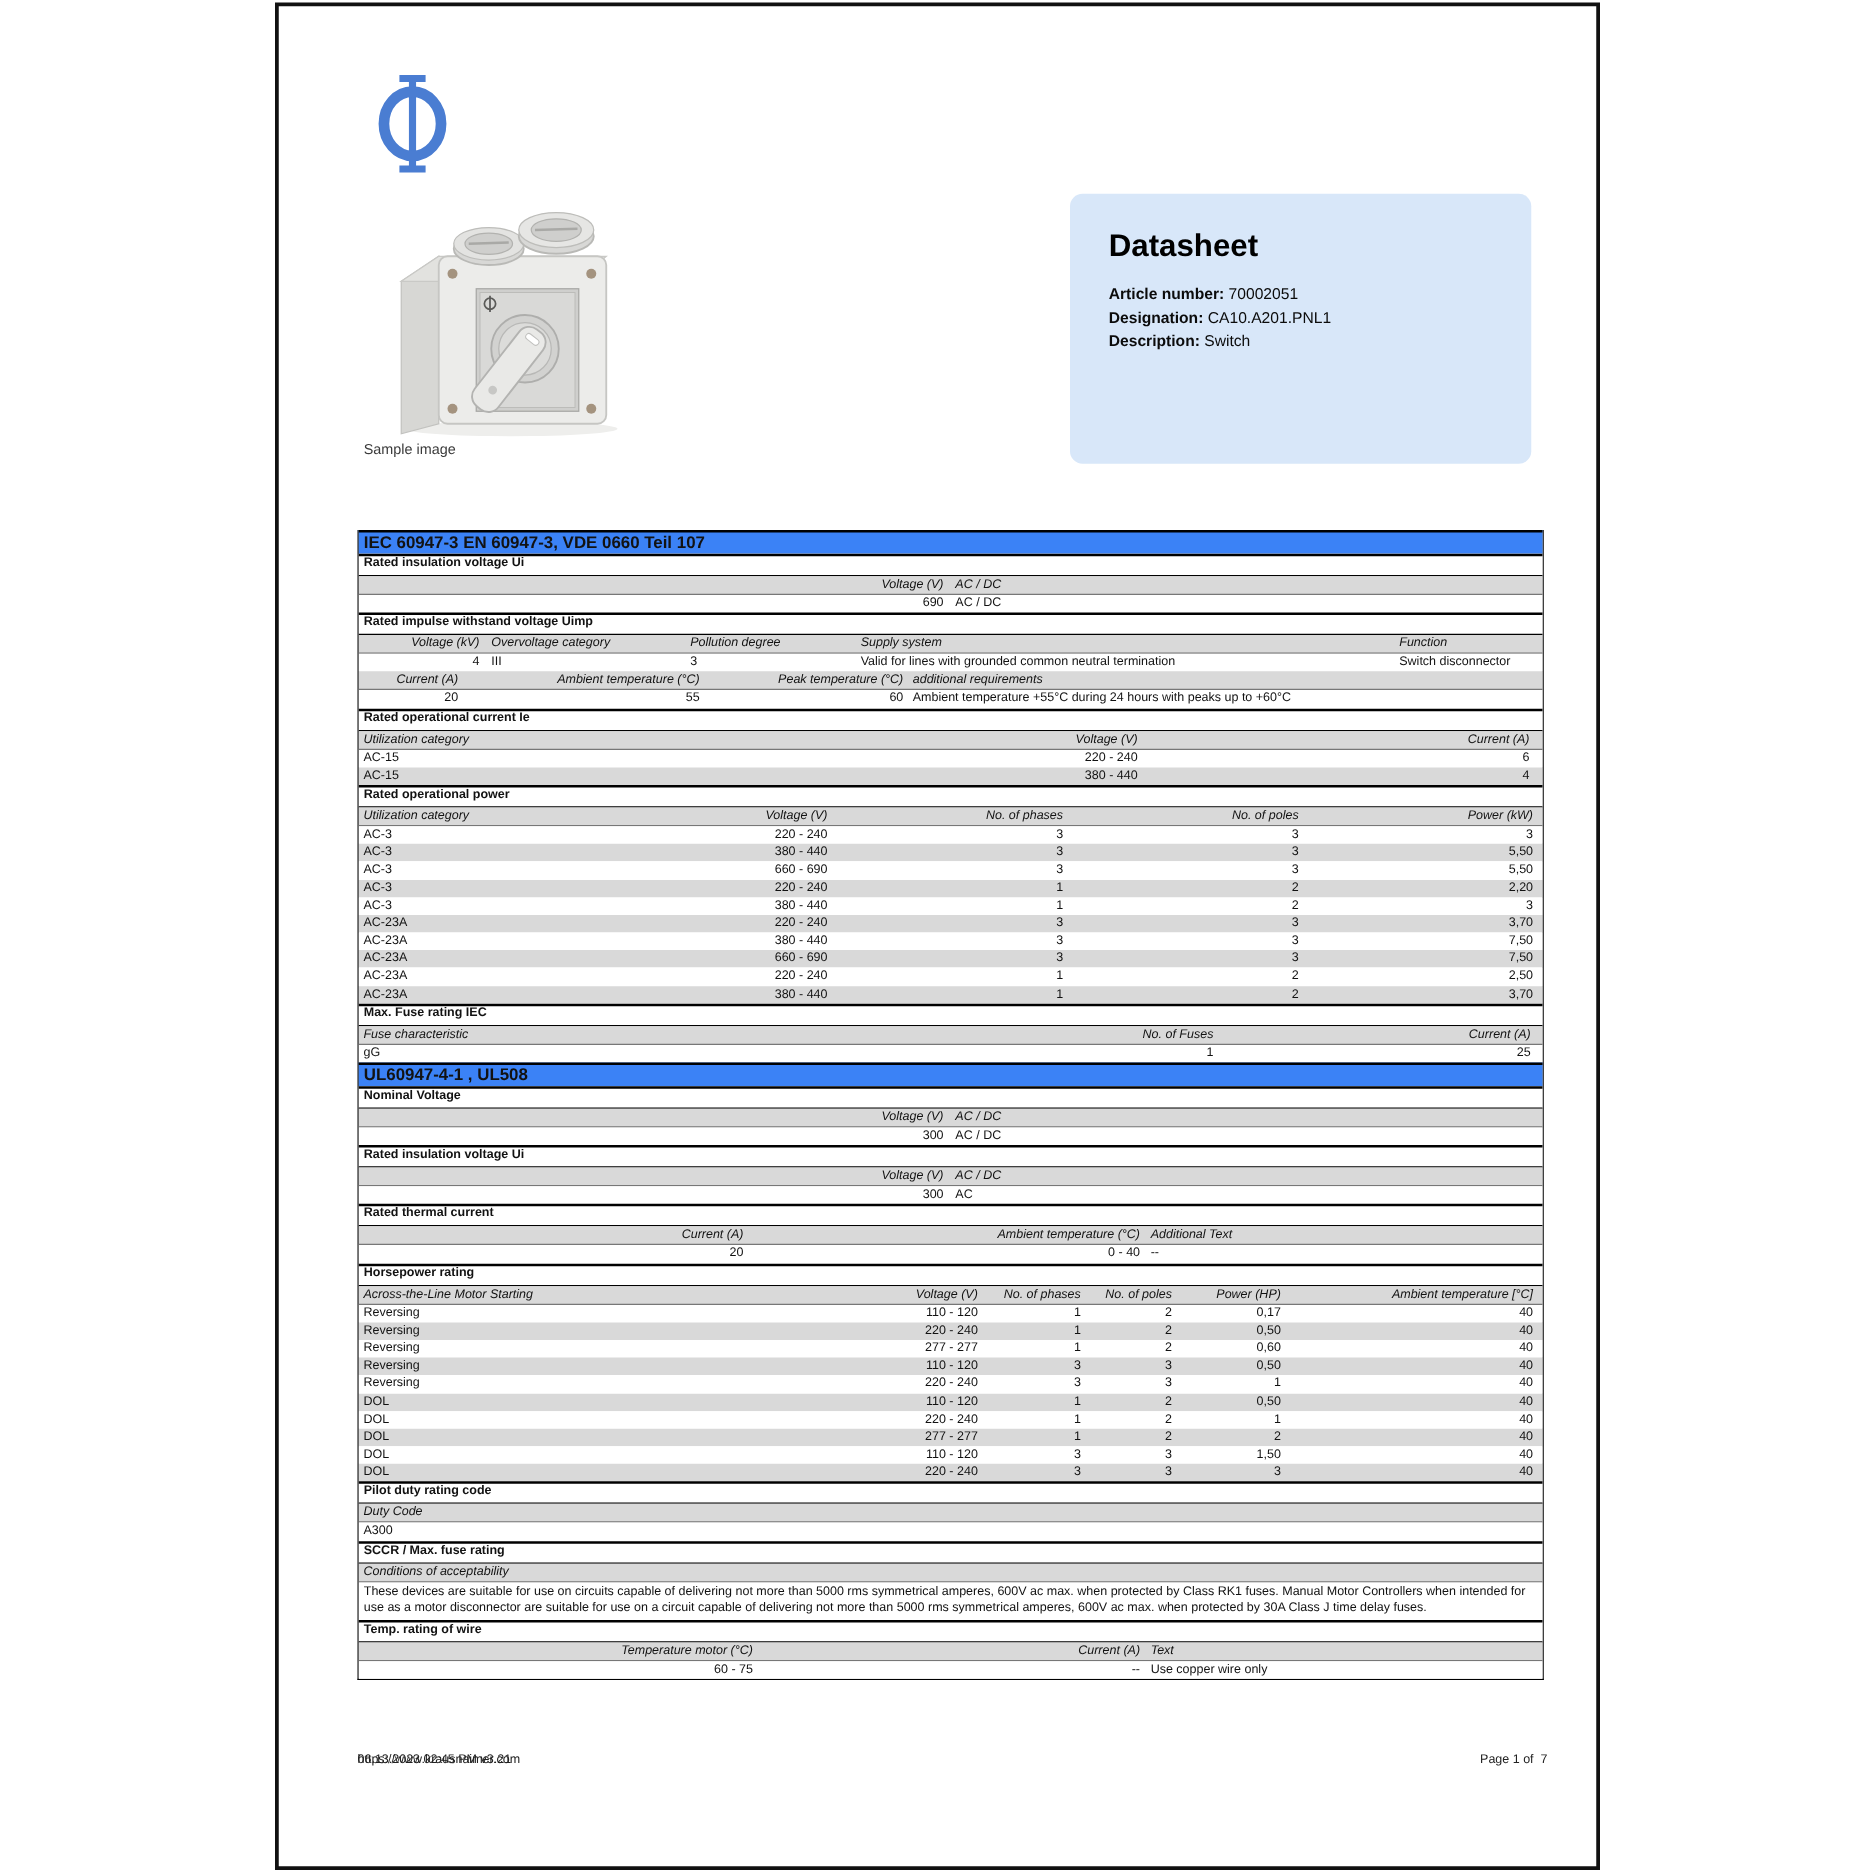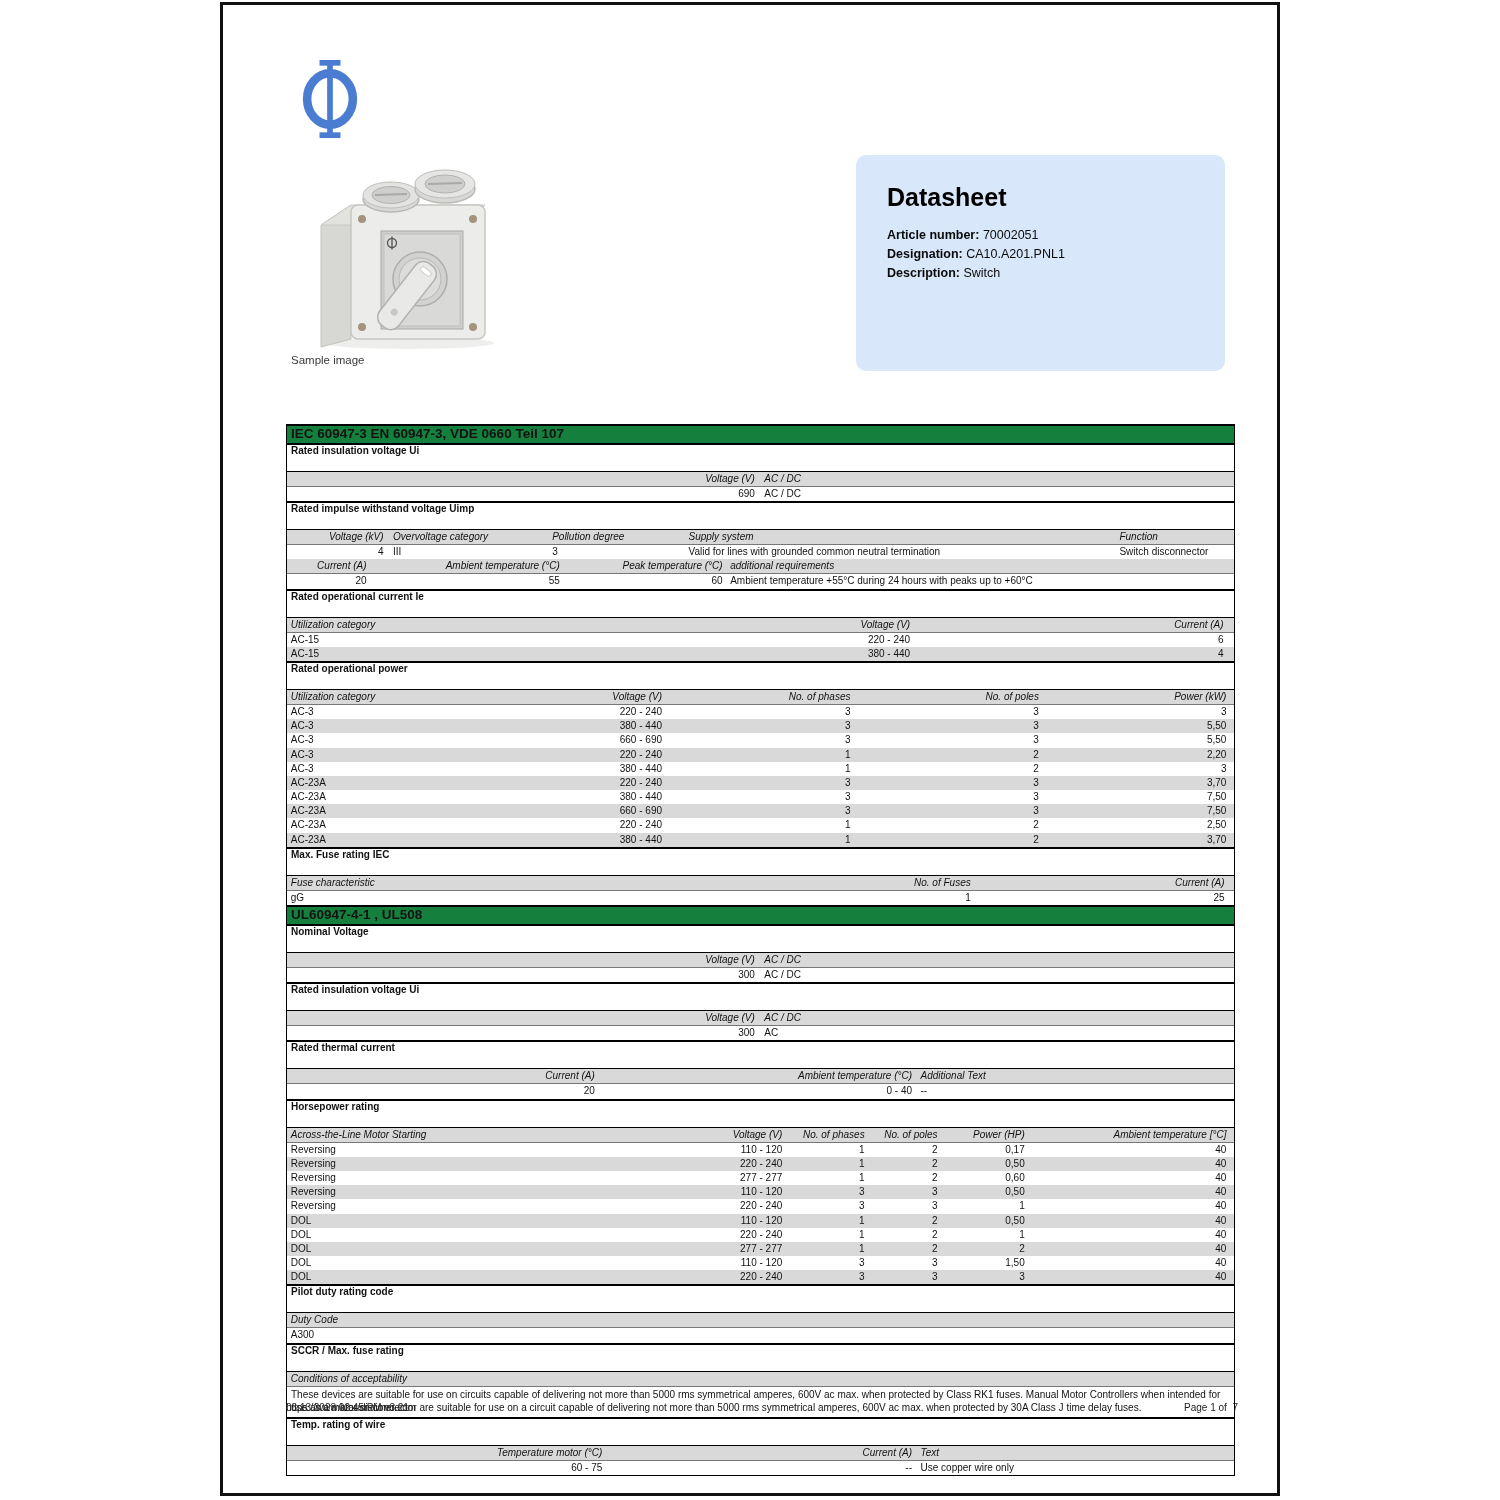--- a/index.html
+++ b/index.html
@@ -38,24 +38,24 @@
   .panel .field b{font-weight:700;}
   
   .spec{
     position:absolute;left:63px;top:419px;width:949px;
     border-left:1px solid #000;border-right:1px solid #000;border-bottom:1px solid #000;
     box-sizing:border-box;background:#fff;
   }
   .trow{position:relative;height:14.2px;line-height:14.2px;font-size:10px;box-sizing:border-box;}
   .trow.group-title{
     font-weight:700;font-size:13.5px;height:19px;line-height:16px;
-    border-top:2px solid #000;padding-left:4px;background:#15803d;
+    border-top:2px solid #000;padding-left:4px;background:#3b82f6;
   }
   .trow.section-title{
-    font-weight:700;height:29px;line-height:11.5px;
+    font-weight:700;height:18px;line-height:11.5px;
     border-top:2px solid #000;border-bottom:1px solid #000;padding-left:4px;background:#fff;
   }
   .trow.head{background:var(--rowgray);font-style:italic;border-bottom:1px solid #777;height:15px;line-height:13.5px;}
   .trow.data{background:#fff;}
   .trow.data.alt{background:var(--rowgray);}
   .trow.wrap{
     height:auto;line-height:13.6px;padding:1px 10px 2px 4px;background:#fff;white-space:normal;
   }
   .cell{position:absolute;top:0;white-space:pre;}
   

